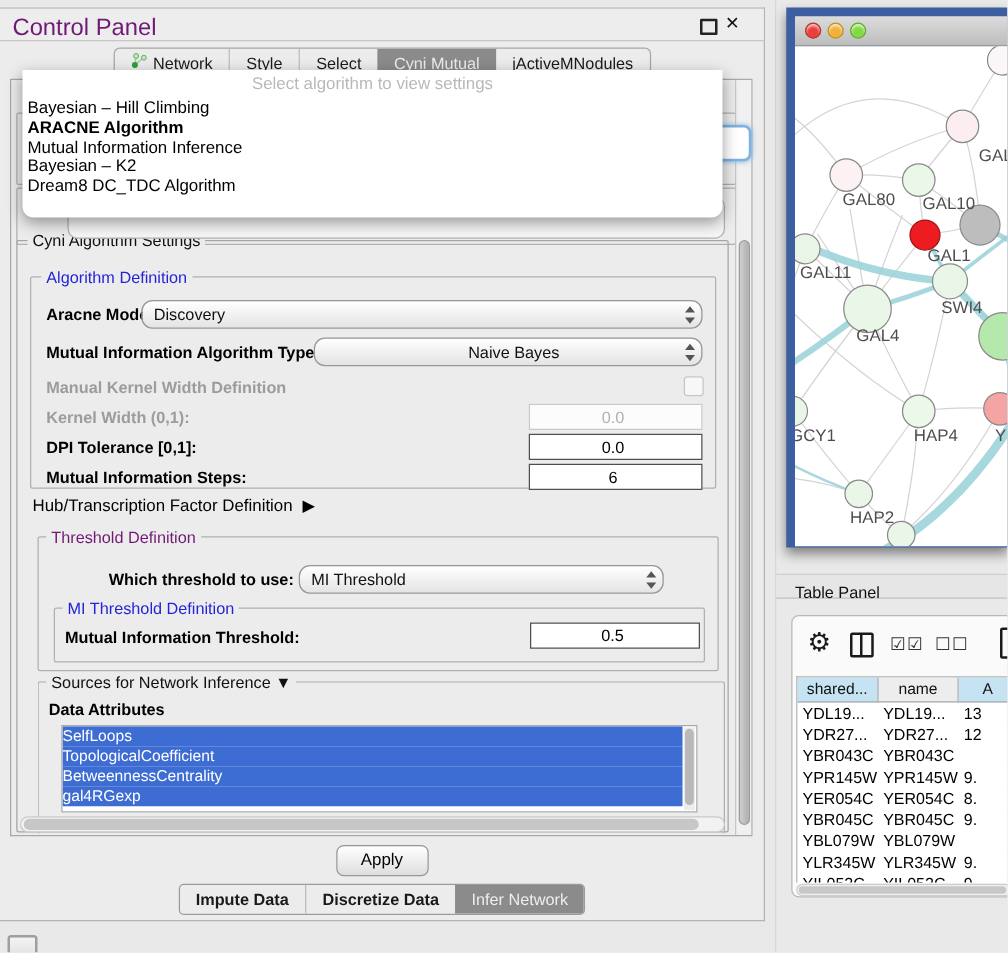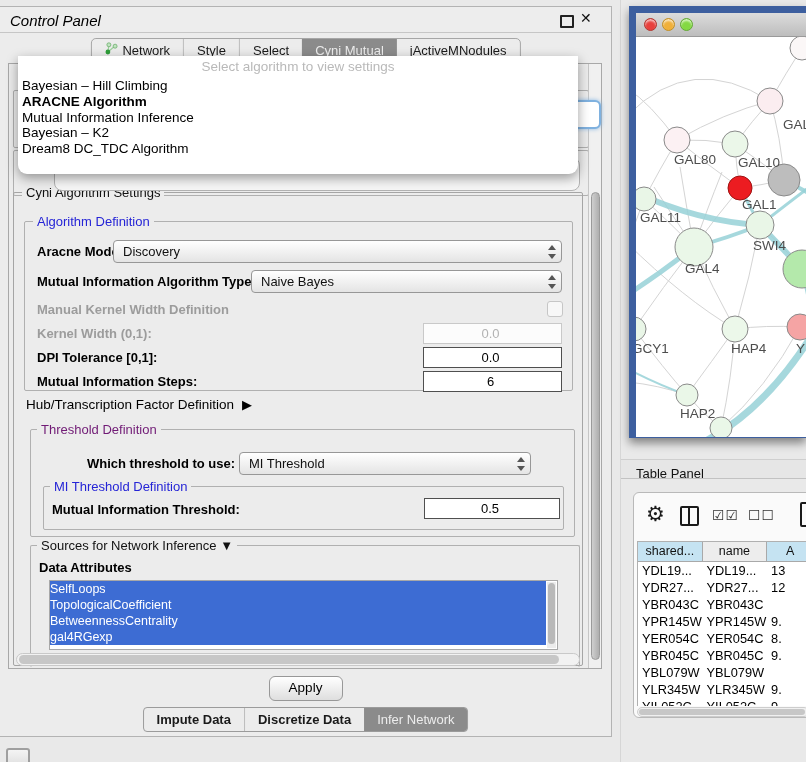--- a/index.html
+++ b/index.html
@@ -2,21 +2,21 @@
 <html><head>
 <meta charset="utf-8">
 <style>
   html,body{margin:0;padding:0;}
   body{font-family:"Liberation Sans","DejaVu Sans",sans-serif;background:#e9e9e9;}
   #app{position:relative;width:806px;height:762px;overflow:hidden;background:#e9e9e9;}
 
   
   #control-panel{position:absolute;left:0;top:6px;width:612px;height:731px;background:#ececec;border:1px solid #b3b3b3;border-left:none;box-sizing:border-box;}
   .cp-titlebar{position:absolute;left:0;top:0;width:100%;height:26px;background:#ededed;border-bottom:1px solid #c6c6c6;box-sizing:border-box;}
-  .cp-title{position:absolute;left:10px;top:5px;font-size:15px;color:#000000;font-style:italic;}
+  .cp-title{position:absolute;left:10px;top:5px;font-size:19px;color:#701a75;}
   .float-icon{position:absolute;left:560px;top:8px;width:10px;height:9px;border:2px solid #222;border-radius:1px;}
   .close-icon{position:absolute;left:580px;top:3px;font-size:14px;font-weight:bold;color:#111;}
 
   
   .cp-tabs{position:absolute;top:31px;left:50%;transform:translateX(-50%);display:flex;height:24px;border:1px solid #a6a6a6;border-radius:5px;background:#ececec;overflow:hidden;}
   .tab{display:flex;align-items:center;gap:5px;padding:0 13px;font-size:13px;color:#1a1a1a;line-height:24px;border-left:1px solid #bdbdbd;white-space:nowrap;}
   .tab:first-child{border-left:none;}
   .tab.selected{background:#8b8b8b;color:#ededed;border-left:none;}
   .tab.selected + .tab{border-left:none;}
 
@@ -25,21 +25,21 @@
 
   
   .gbox{position:absolute;border:1px solid #b0b0b0;border-radius:2px;box-sizing:border-box;}
   .legend{position:absolute;top:-8px;left:8px;background:#ececec;padding:0 4px;font-size:13px;color:#111;white-space:nowrap;}
   .legend.blue{color:#2524d6;}
   .legend.green{color:#701a75;}
 
   .lbl{position:absolute;font-size:13px;font-weight:bold;color:#000;white-space:nowrap;}
   .lbl.dis{color:#9c9c9c;}
 
-  .combo{position:absolute;height:23px;border:1px solid #979797;border-radius:4px;background:linear-gradient(#ffffff,#e4e4e4);box-sizing:border-box;font-size:13px;color:#111;line-height:21px;padding-left:9px;}
+  .combo{position:absolute;height:23px;border:1px solid #979797;border-radius:9px;background:linear-gradient(#ffffff,#e4e4e4);box-sizing:border-box;font-size:13px;color:#111;line-height:21px;padding-left:9px;}
   .combo .stepper{position:absolute;right:5px;top:4px;width:9px;height:14px;}
   .stepper:before,.stepper:after{content:"";position:absolute;left:1px;border-left:4px solid transparent;border-right:4px solid transparent;}
   .stepper:before{top:0;border-bottom:5px solid #555;}
   .stepper:after{bottom:0;border-top:5px solid #555;}
 
   .tinput{position:absolute;height:21px;box-sizing:border-box;font-family:"Liberation Sans","DejaVu Sans",sans-serif;font-size:13px;text-align:center;padding-right:6px;border:1px solid #4f4f4f;background:#fff;color:#000;}
   .tinput.dis{border:1px solid #c9c9c9;color:#b2b2b2;background:#fcfcfc;}
   .cbox{position:absolute;width:14px;height:14px;border:1px solid #c6c6c6;border-radius:3px;background:#f7f7f7;}
 
   .arrow-r{display:inline-block;margin-left:8px;font-size:13px;color:#000;}
@@ -159,21 +159,21 @@
         <div class="gbox" style="left:10px;top:28px;width:549px;height:170px;">
           <span class="legend blue">Algorithm Definition</span>
 
           <span class="lbl" style="left:12px;top:22px;">Aracne Mode:</span>
           <div class="combo" style="left:88px;top:18px;width:449px;">
             <span>Discovery</span>
             <span class="stepper"></span>
           </div>
 
           <span class="lbl" style="left:12px;top:52px;">Mutual Information Algorithm Type:</span>
-          <div class="combo" style="left:226px;top:48px;width:311px;">
+          <div class="combo" style="left:226px;top:48px;width:311px;text-align:center;">
             <span>Naive Bayes</span>
             <span class="stepper"></span>
           </div>
 
           <span class="lbl dis" style="left:12px;top:80px;">Manual Kernel Width Definition</span>
           <span class="cbox" style="left:522px;top:79px;"></span>
 
           <span class="lbl dis" style="left:12px;top:104px;">Kernel Width (0,1):</span>
           <input class="tinput dis" style="left: 398px; top: 101px; width: 139px;" disabled="" value="0.0">
 

